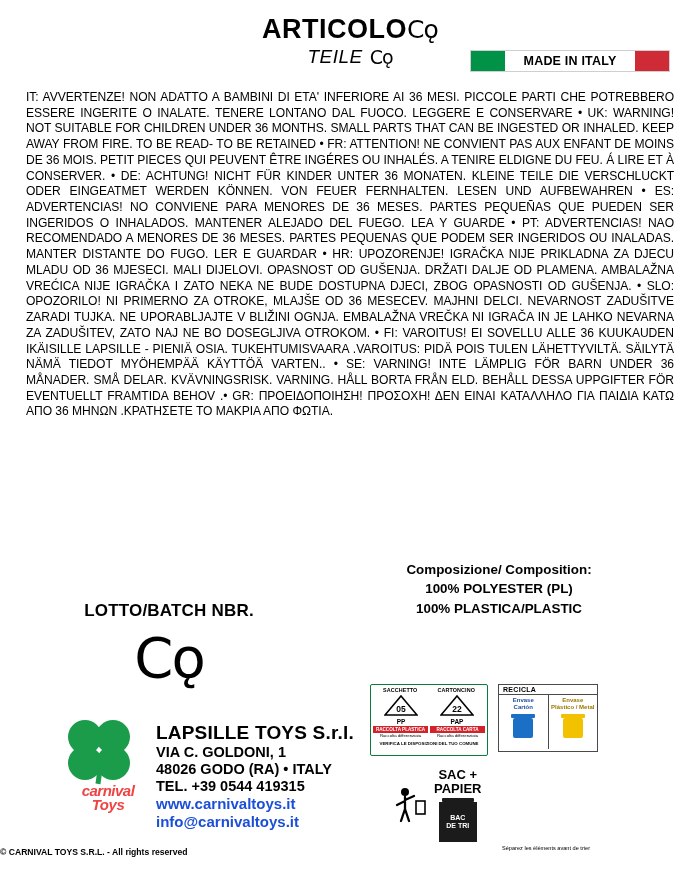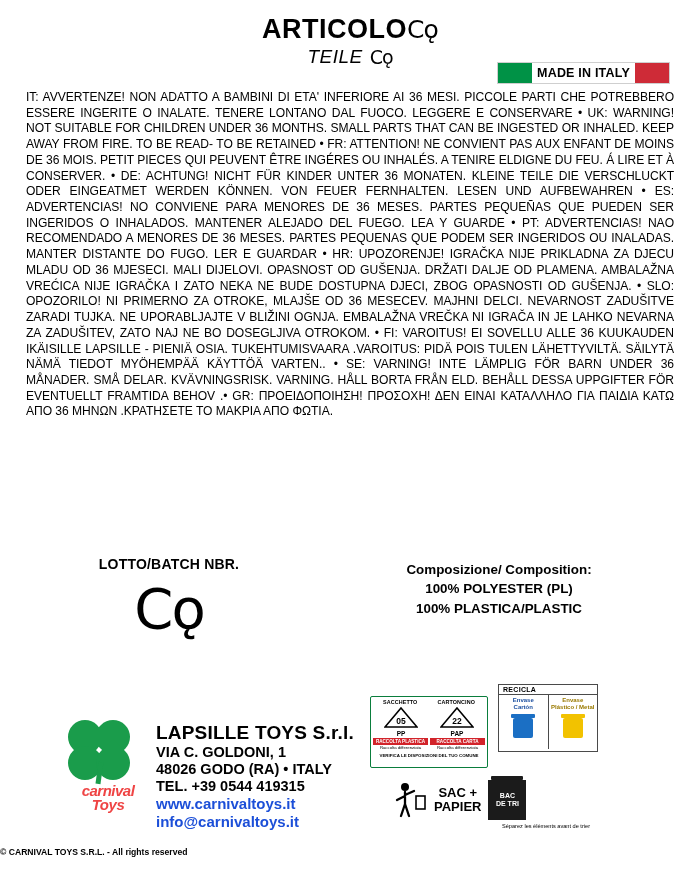--- a/index.html
+++ b/index.html
@@ -55,25 +55,25 @@
     letter-spacing: -1px;
   }
   .ce-mark.big { font-size: 25px; }
   .ce-mark.mid { font-size: 19px; }
   .ce-mark.huge { font-size: 56px; letter-spacing: -2px; }
 
   
   .made-in-italy {
     position: absolute;
     right: 30px;
-    top: 62px;
+    top: 50px;
     display: flex;
     align-items: stretch;
     height: 22px;
-    width: 173px;
+    width: 200px;
     border: 1px solid #cfcfcf;
     box-sizing: border-box;
   }
   .mii-green { width: 34px; background: #009246; }
   .mii-white {
     flex: 1;
     background: #ffffff;
     display: flex;
     align-items: center;
     justify-content: center;
@@ -101,23 +101,24 @@
     width: 700px;
     display: flex;
   }
   .lotto-col {
     width: 320px;
     text-align: center;
     padding-left: 18px;
     box-sizing: border-box;
   }
   .lotto-title {
-    font-size: 14px;
+    font-size: 17px;
     font-weight: bold;
     letter-spacing: 0.2px;
+    margin-top: 45px;
   }
   .lotto-ce {
     margin-top: 4px;
   }
   .comp-col {
     flex: 1;
     text-align: center;
     padding-right: 22px;
     font-size: 13.4px;
     font-weight: bold;
@@ -225,21 +226,20 @@
     border-radius: 2px;
     padding: 2px;
     box-sizing: border-box;
   }
   .rec-plastics {
     width: 118px;
     height: 72px;
     display: flex;
     flex-direction: column;
     align-items: stretch;
-    margin-top: 12px;
   }
   .rec-head {
     display: flex;
     font-size: 5.4px;
     font-weight: bold;
     justify-content: space-around;
     color: #000;
     letter-spacing: 0.1px;
   }
   .rec-tri-row {
@@ -364,20 +364,21 @@
     display: flex;
     align-items: center;
     gap: 8px;
     margin-top: 12px;
     margin-left: 22px;
   }
   .sac-wrap {
     display: flex;
     align-items: center;
     gap: 7px;
+    flex-direction: column;
   }
   .sac-text {
     font-size: 13px;
     font-weight: bold;
     line-height: 1.05;
     text-align: center;
   }
   .bac-box {
     width: 38px;
     height: 40px;

